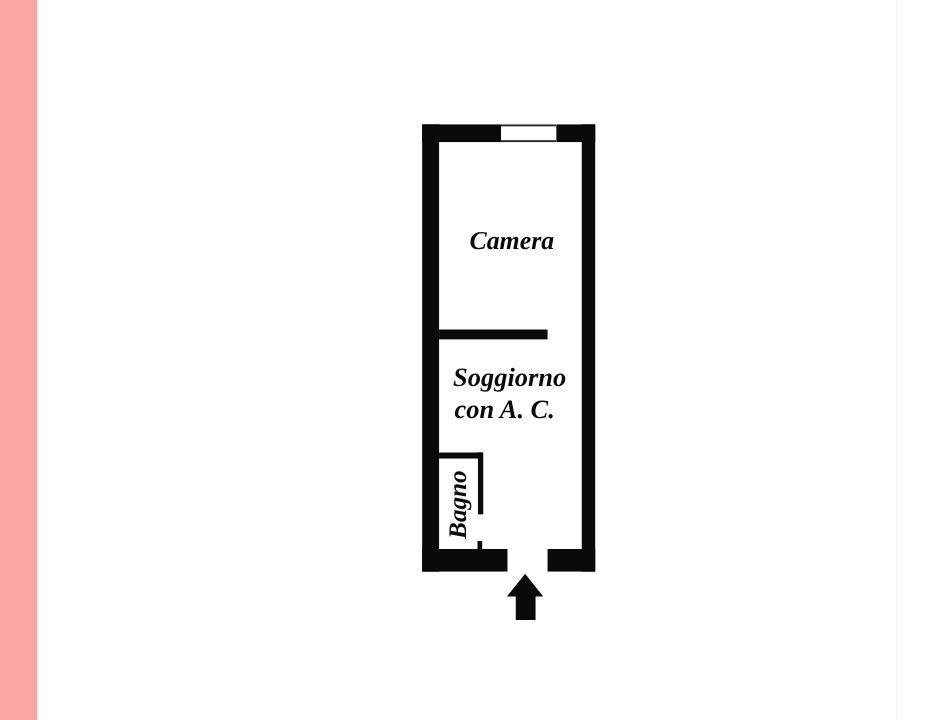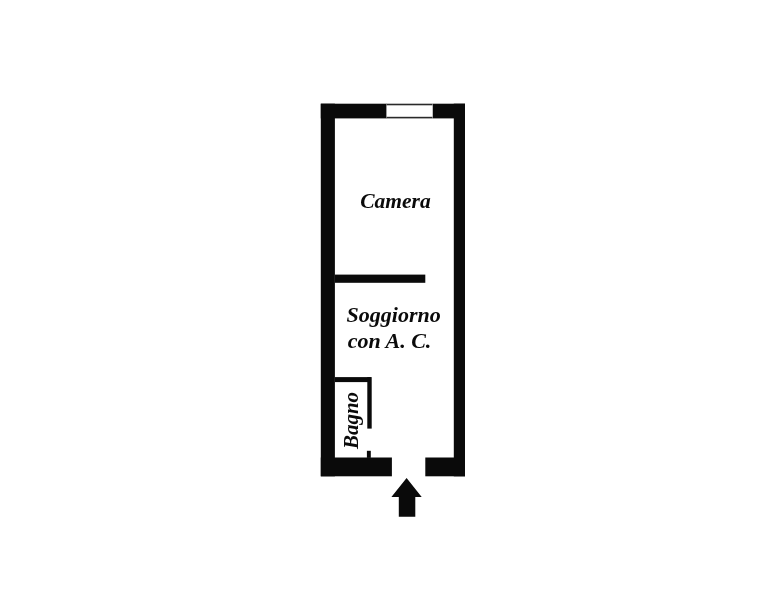--- a/index.html
+++ b/index.html
@@ -1,17 +1,17 @@
 <!DOCTYPE html>
 <html><head>
 <meta charset="utf-8">
 <style>
   html,body{margin:0;padding:0;background:#ffffff;}
   .page{position:relative;width:716px;height:600px;background:#fca5a5;overflow:hidden;
-        font-family:"Liberation Serif", serif;}
+        font-family:"Liberation Serif", serif;padding-left:31px;}
   svg text{font-family:"Liberation Serif", serif;font-weight:bold;font-style:italic;fill:#0a0a0a;}
 </style>
 </head>
 <body>
 <div class="page">
 <svg width="777" height="600" viewBox="0 0 777 600" xmlns="http://www.w3.org/2000/svg" style="filter:blur(0.45px)">
 
   <rect x="0" y="0" width="777" height="600" fill="#ffffff"></rect>
 
   <rect x="320.8" y="103.7" width="66" height="14.7" fill="#0a0a0a"></rect>

